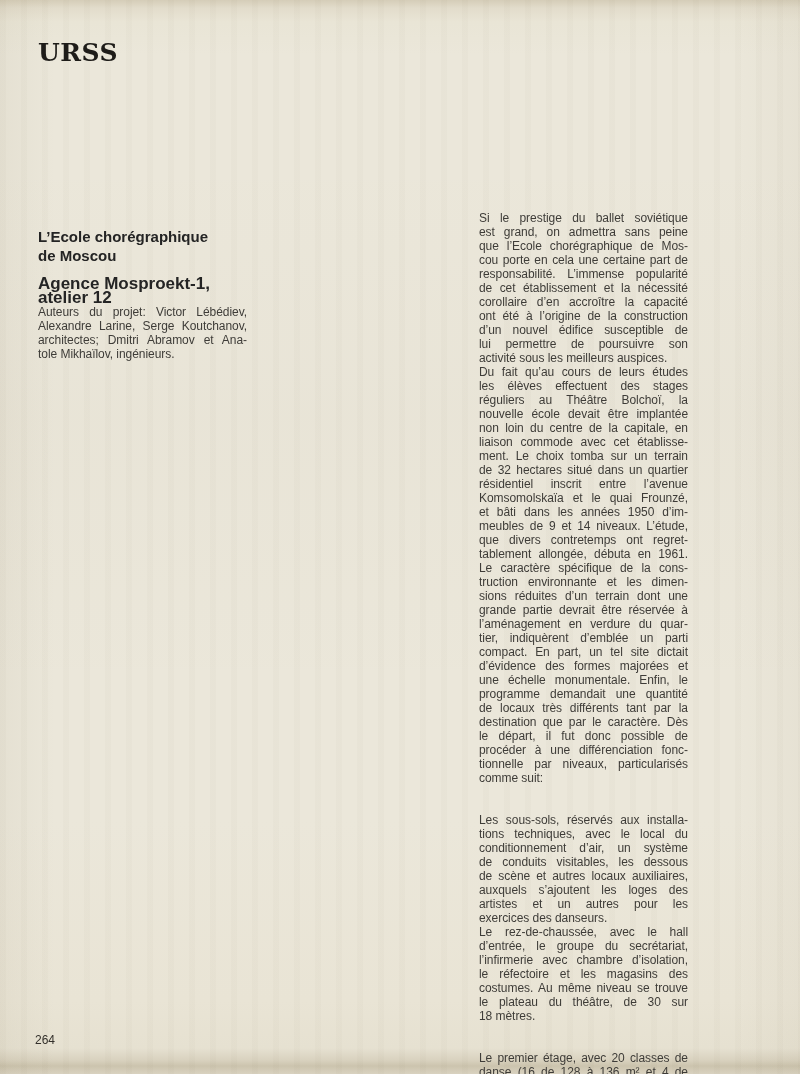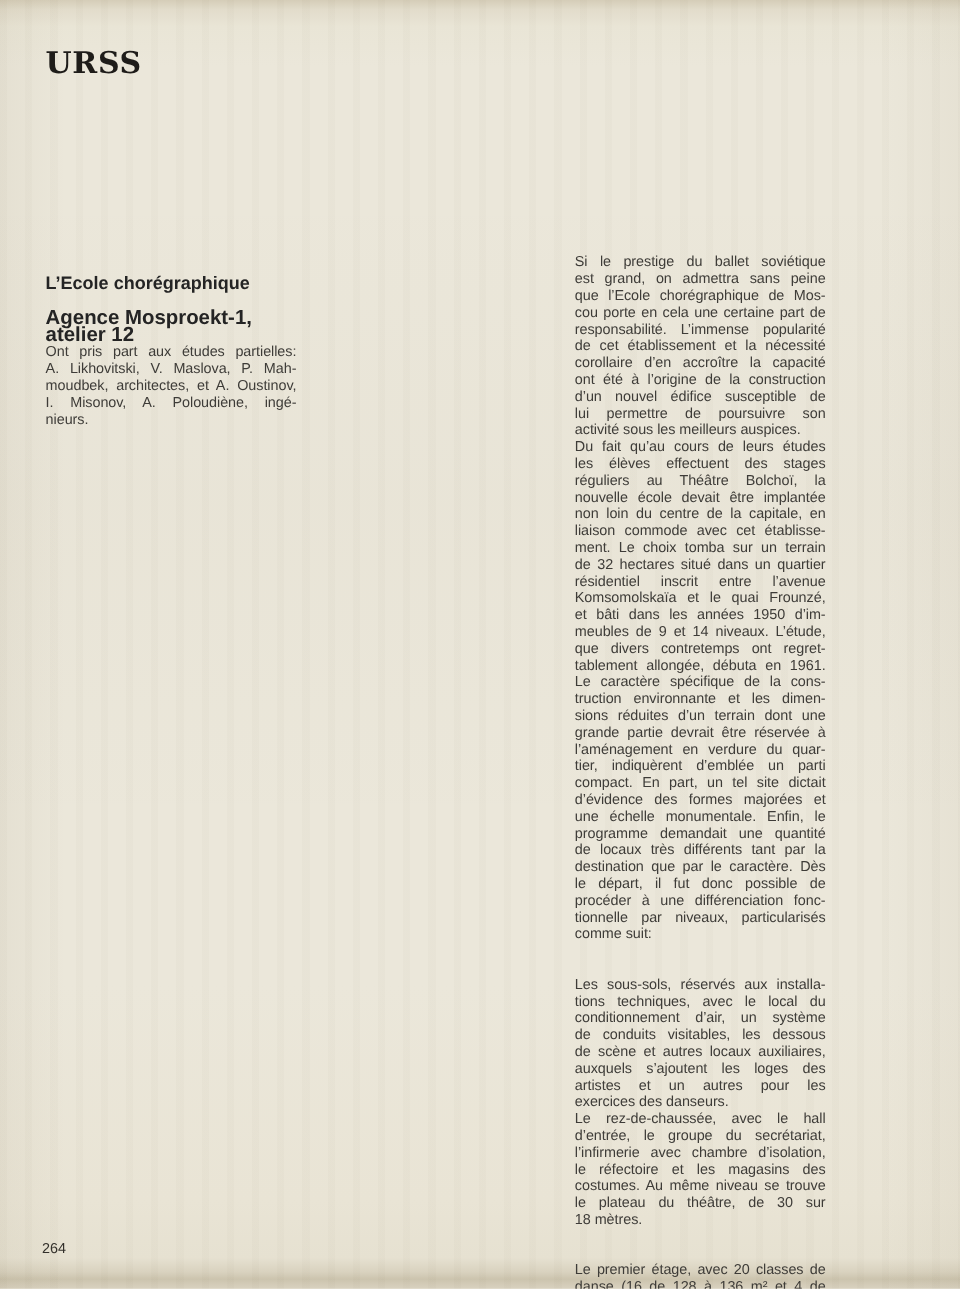--- a/index.html
+++ b/index.html
@@ -49,29 +49,29 @@
 <body>
 
 <div class="page">
   <div class="texture"></div>
 
   <h1 class="kicker">URSS</h1>
 
   <div class="col col-left">
     <h2 class="article-title" id="article-title">
         <div class="title-line">L’Ecole chorégraphique</div>
+        <div class="title-line">de Moscou</div>
       </h2>
     <h3 class="credits-heading">Agence Mosproekt-1, atelier 12</h3>
     <div id="credits-text">
         <div class="para">
-          <div class="line just">Ont pris part aux études partielles:</div>
-          <div class="line just">A. Likhovitski, V. Maslova, P. Mah-</div>
-          <div class="line just">moudbek, architectes, et A. Oustinov,</div>
-          <div class="line just">I. Misonov, A. Poloudiène, ingé-</div>
-          <div class="line">nieurs.</div>
+          <div class="line just">Auteurs du projet: Victor Lébédiev,</div>
+          <div class="line just">Alexandre Larine, Serge Koutchanov,</div>
+          <div class="line just">architectes; Dmitri Abramov et Ana-</div>
+          <div class="line">tole Mikhaïlov, ingénieurs.</div>
         </div>
       </div>
   </div>
 
   <div class="col col-right" id="right-column">
       <div class="para">
         <div class="line just">Si le prestige du ballet soviétique</div>
         <div class="line just">est grand, on admettra sans peine</div>
         <div class="line just">que l’Ecole chorégraphique de Mos-</div>
         <div class="line just">cou porte en cela une certaine part de</div>

